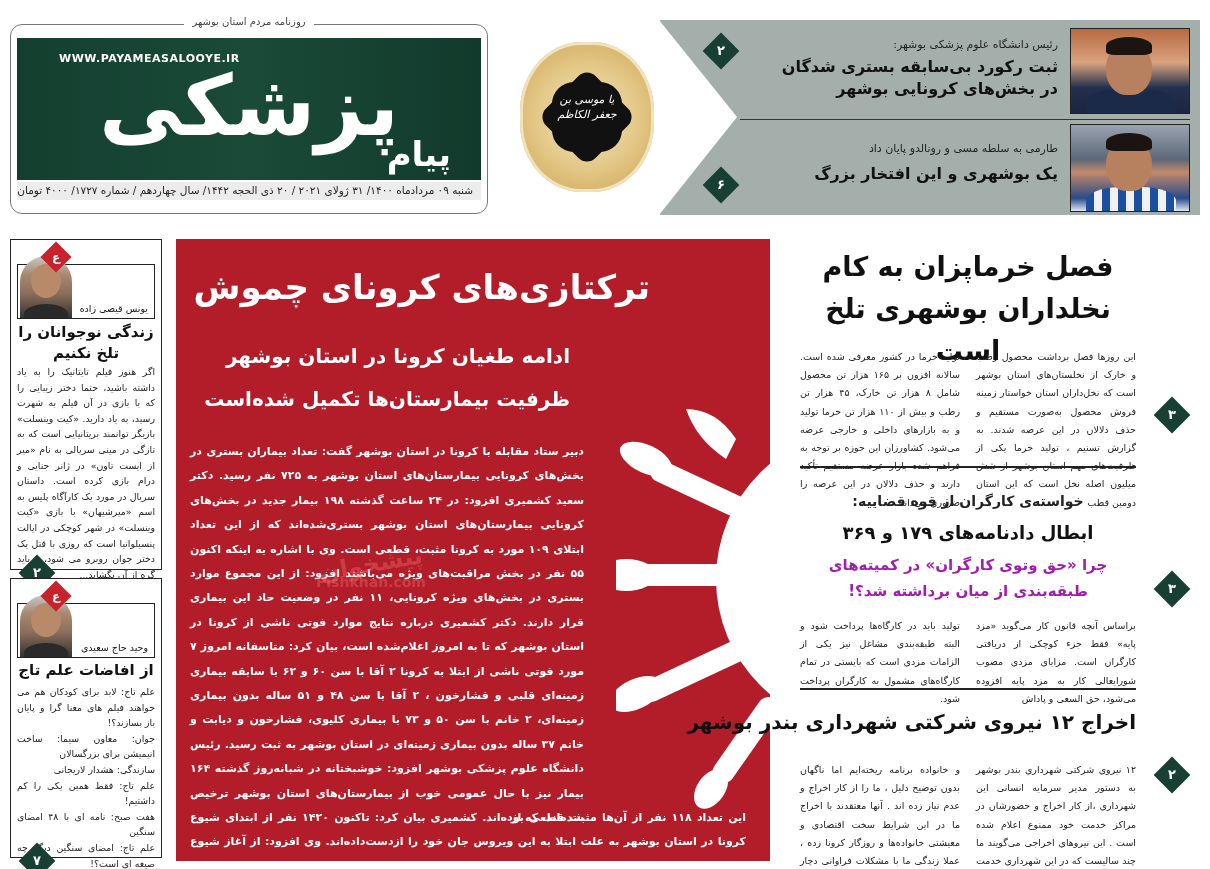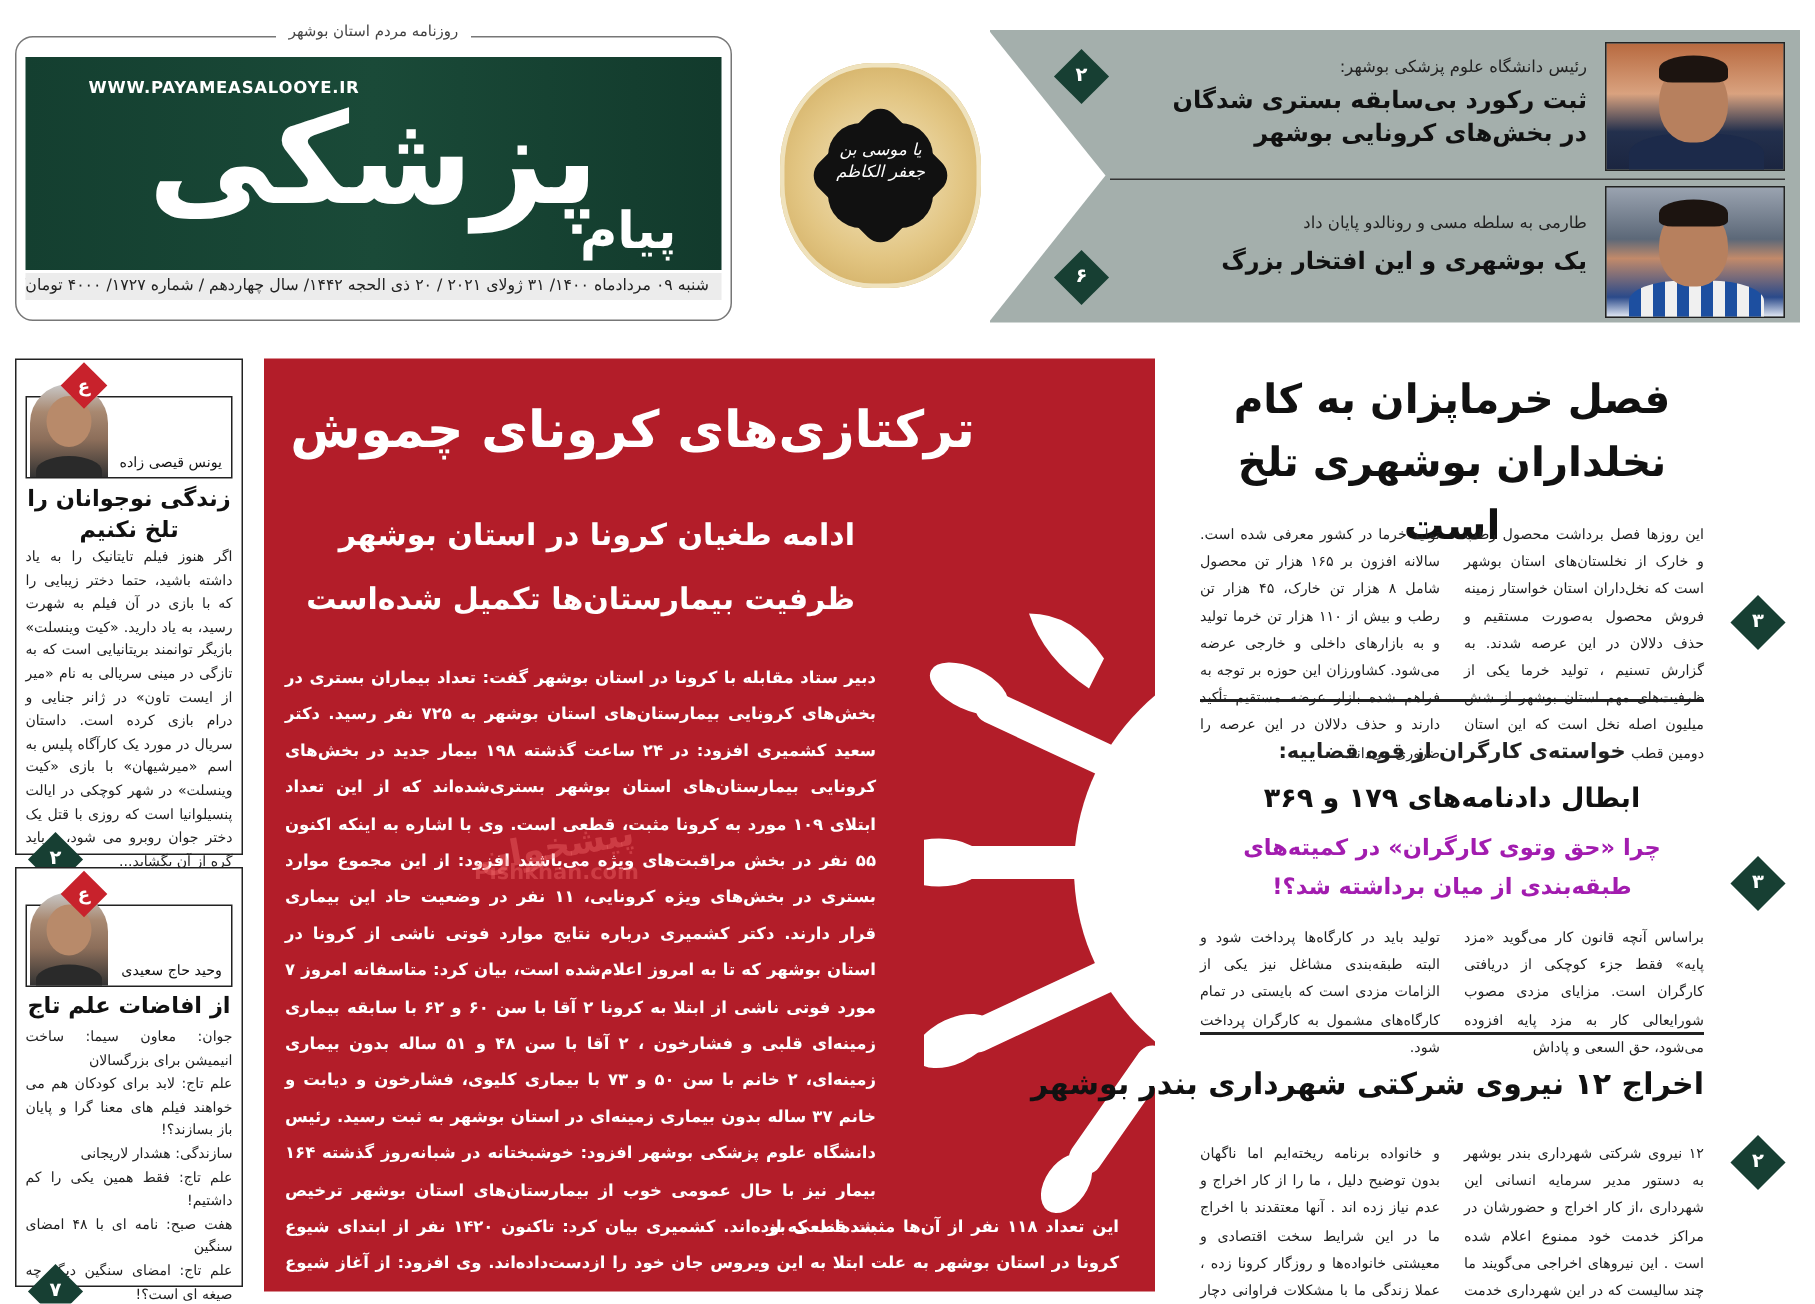--- a/index.html
+++ b/index.html
@@ -171,22 +171,22 @@
 <div class="column-box c2">
   <div class="author-card">
     <div class="author-photo"></div>
     <div class="author-name">وحید حاج سعیدی</div>
   </div>
   <div class="col-logo">
       <span>ع</span>
     </div>
   <div class="col-title">از افاضات علم تاج</div>
   <div class="col-body">
+    <div>علم تاج: لابد برای کودکان هم می خواهند فیلم های معنا گرا و پایان باز بسازند؟!</div>
     <div>جوان: معاون سیما: ساخت انیمیشن برای بزرگسالان</div>
-    <div>علم تاج: لابد برای کودکان هم می خواهند فیلم های معنا گرا و پایان باز بسازند؟!</div>
     <div>سازندگی: هشدار لاریجانی</div>
     <div>علم تاج: فقط همین یکی را کم داشتیم!</div>
     <div>هفت صبح: نامه ای با ۴۸ امضای سنگین</div>
     <div>علم تاج: امضای سنگین دیگر چه صیغه ای است؟!</div>
   </div>
 </div>
 <div class="badge" style="left:24px; top:848px;">
     <span>۷</span>
   </div>
 

